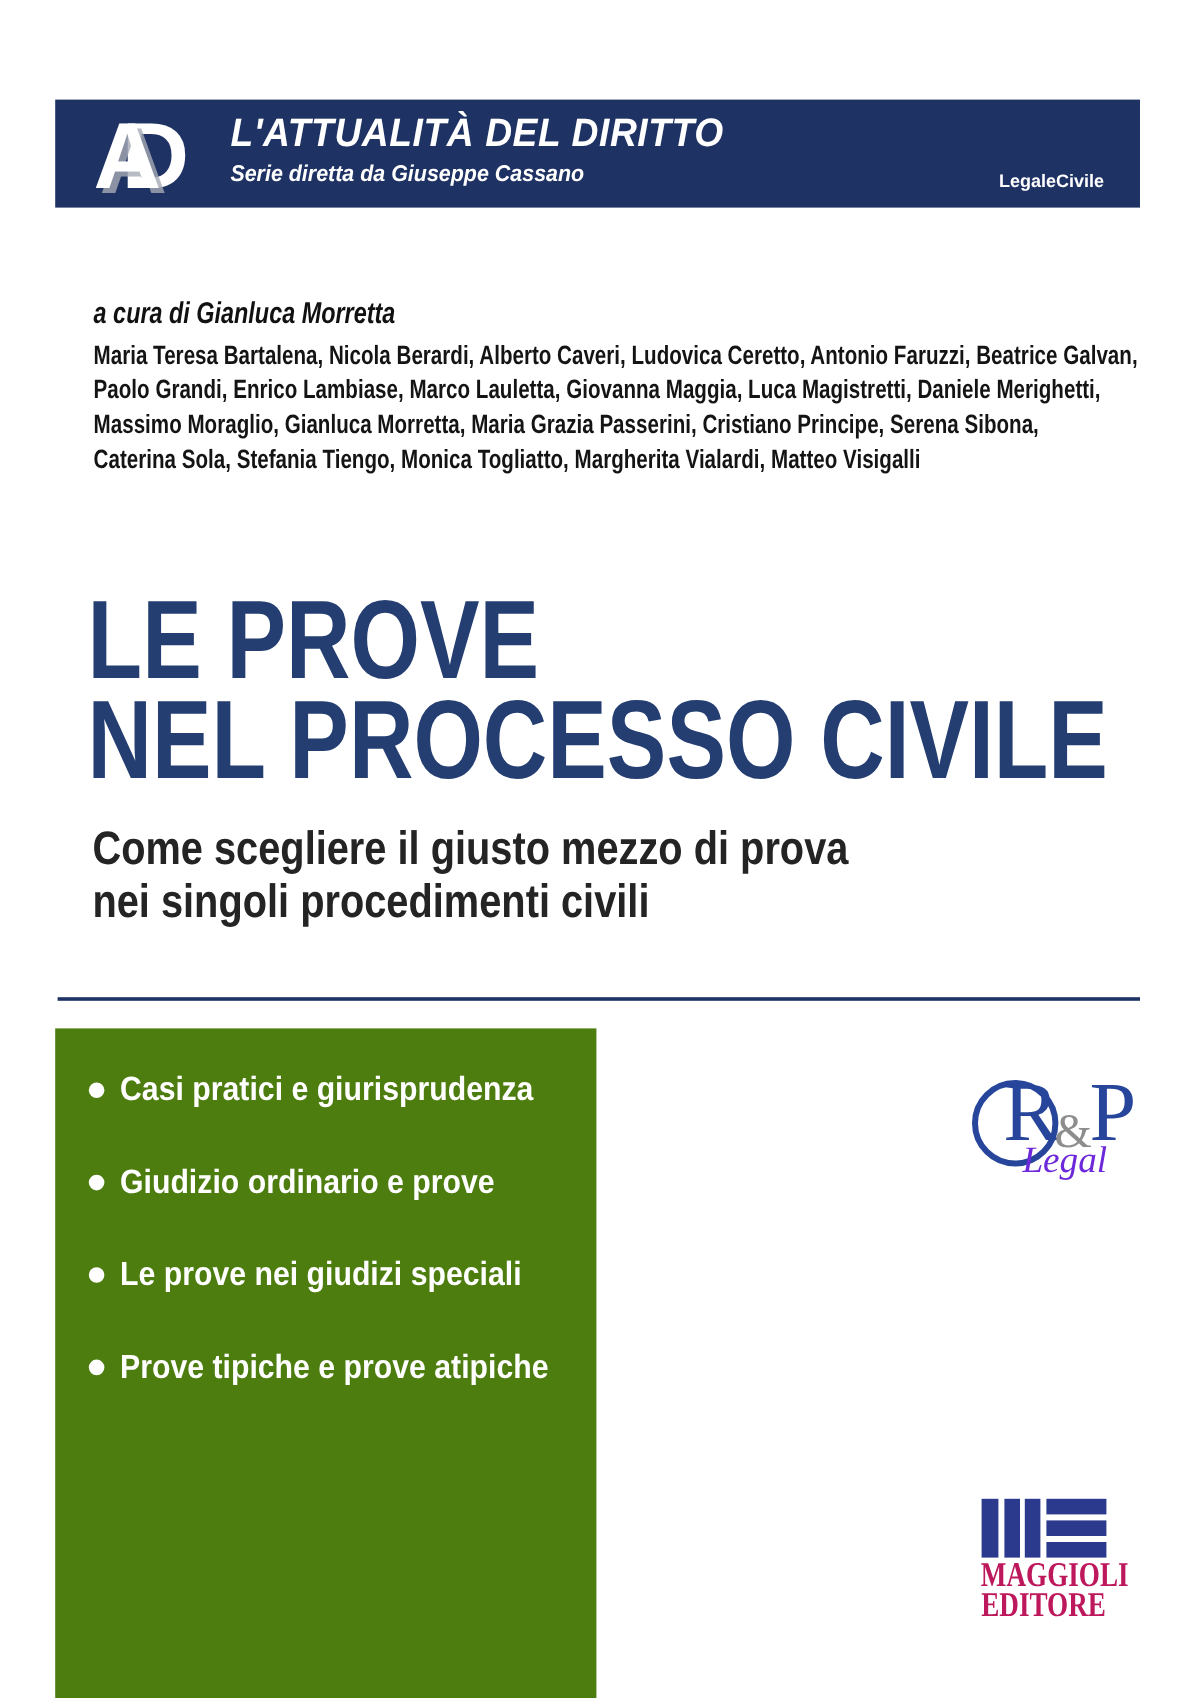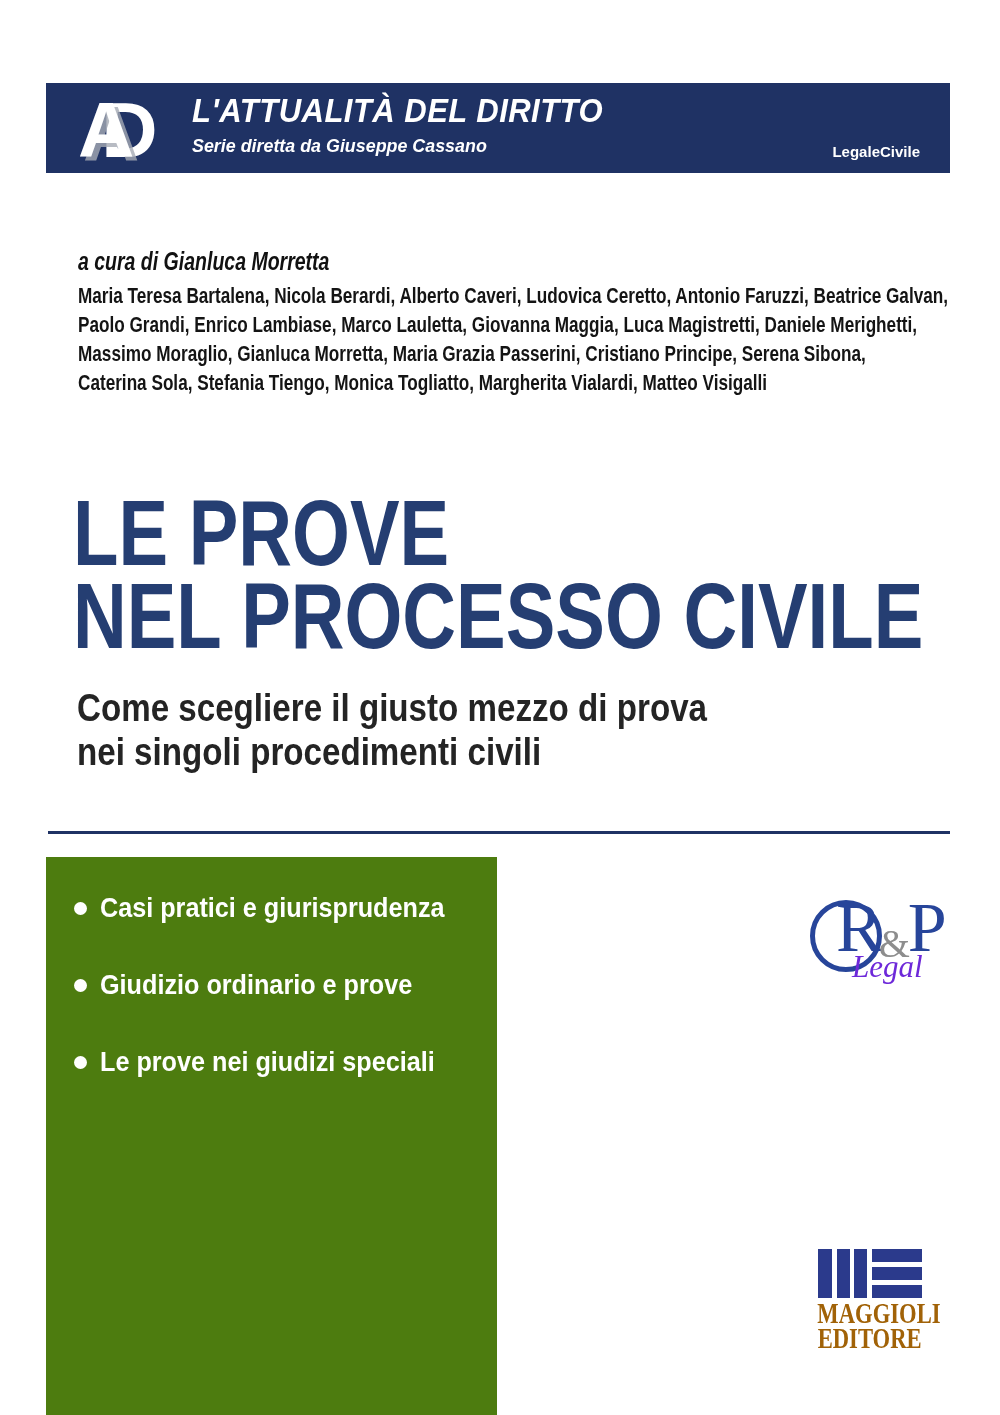--- a/index.html
+++ b/index.html
@@ -96,21 +96,21 @@
   .publisher{position:absolute;left:818px;top:1249px;width:104px;}
   .pub-mark{display:flex;height:49px;}
   .pub-vbar{background:#2b3a8c;}
   .pub-vbar.b1{width:14px;margin-right:5px;}
   .pub-vbar.b2{width:13px;margin-right:4px;}
   .pub-vbar.b3{width:13px;margin-right:5px;}
   .pub-ebars{display:flex;flex-direction:column;justify-content:space-between;width:50px;height:49px;}
   .pub-hbar{height:13px;background:#2b3a8c;}
   .pub-name{
     position:absolute;left:-18px;top:52px;width:140px;text-align:center;
-    font-family:"Liberation Serif",serif;font-weight:700;color:#a16207;
+    font-family:"Liberation Serif",serif;font-weight:700;color:#be185d;
     font-size:29px;line-height:25px;letter-spacing:0;
   }
   .pub-name span{display:inline-block;transform:scaleX(.78);white-space:nowrap;}
 </style>
 </head>
 <body>
 
 <div class="page">
 
   <div class="series-bar">
@@ -151,20 +151,24 @@
         <span class="feature-label">Casi pratici e giurisprudenza</span>
       </li>
       <li class="feature-item">
         <span class="bullet-dot"></span>
         <span class="feature-label">Giudizio ordinario e prove</span>
       </li>
       <li class="feature-item">
         <span class="bullet-dot"></span>
         <span class="feature-label">Le prove nei giudizi speciali</span>
       </li>
+      <li class="feature-item">
+        <span class="bullet-dot"></span>
+        <span class="feature-label">Prove tipiche e prove atipiche</span>
+      </li>
     </ul>
   </div>
 
   <div class="rp-logo">
     <div class="rp-ring"></div>
     <div class="rp-letters">
       <span class="rp-r">R</span><span class="rp-amp">&amp;</span><span class="rp-p">P</span>
     </div>
     <div class="rp-sub">Legal</div>
   </div>

